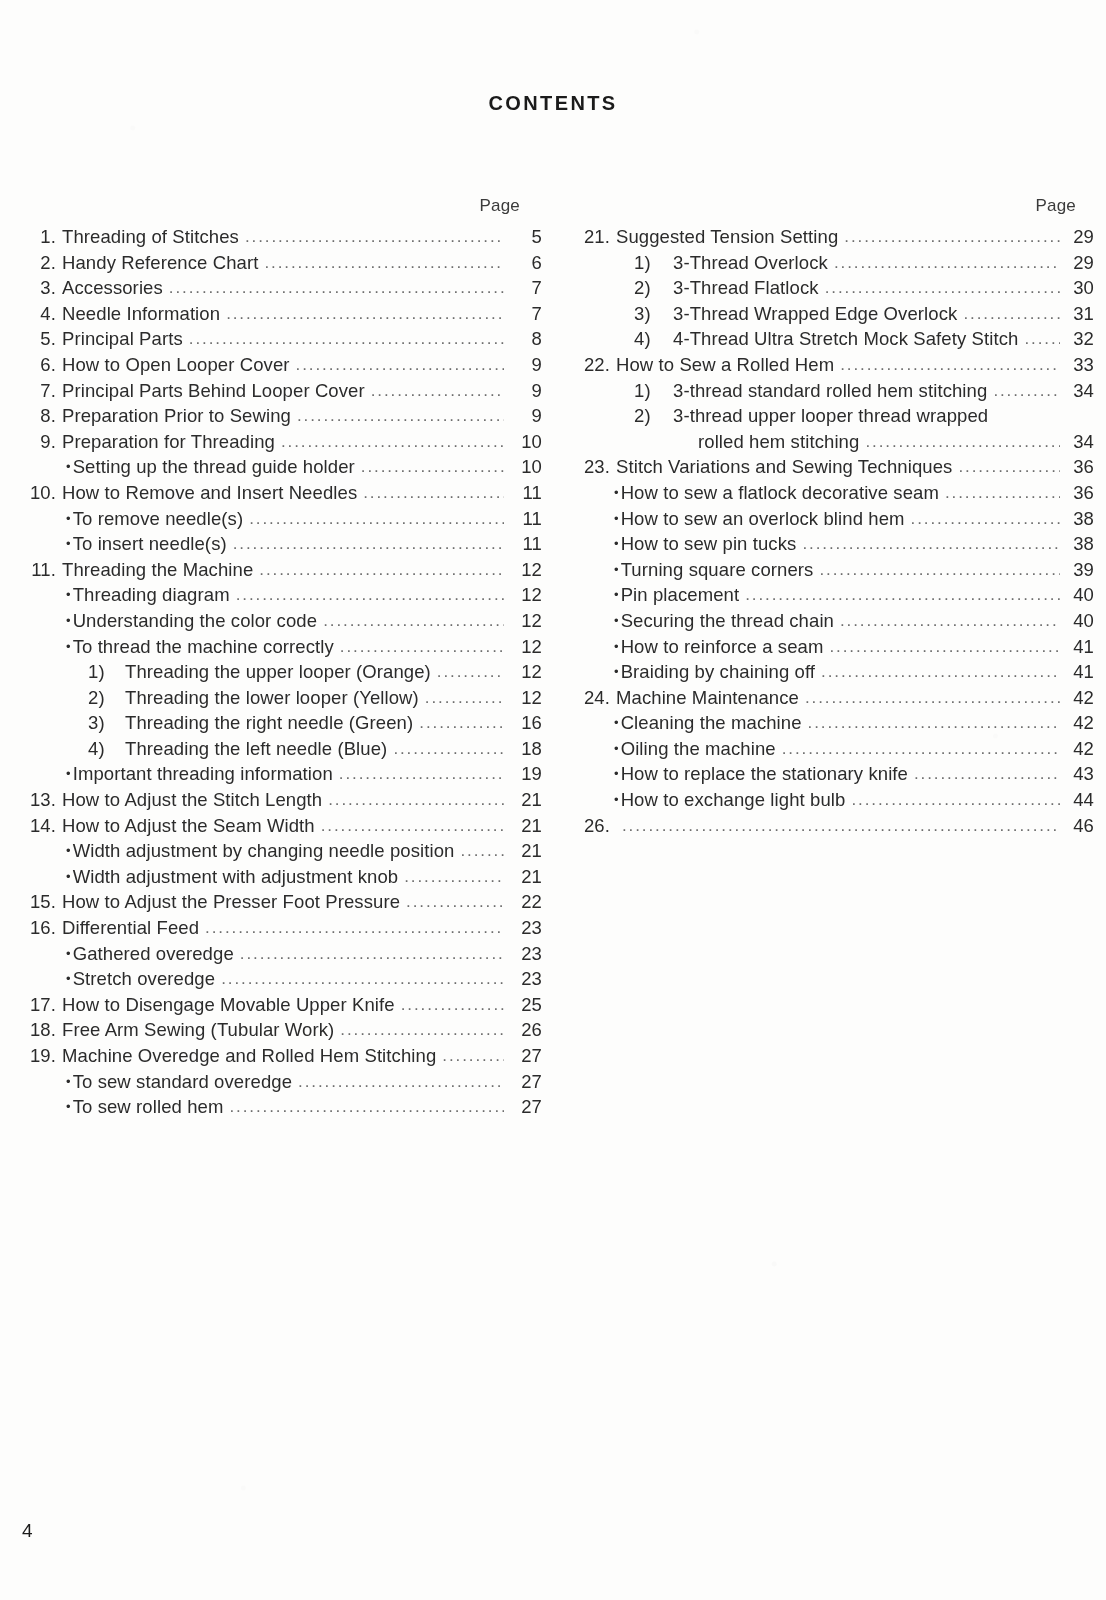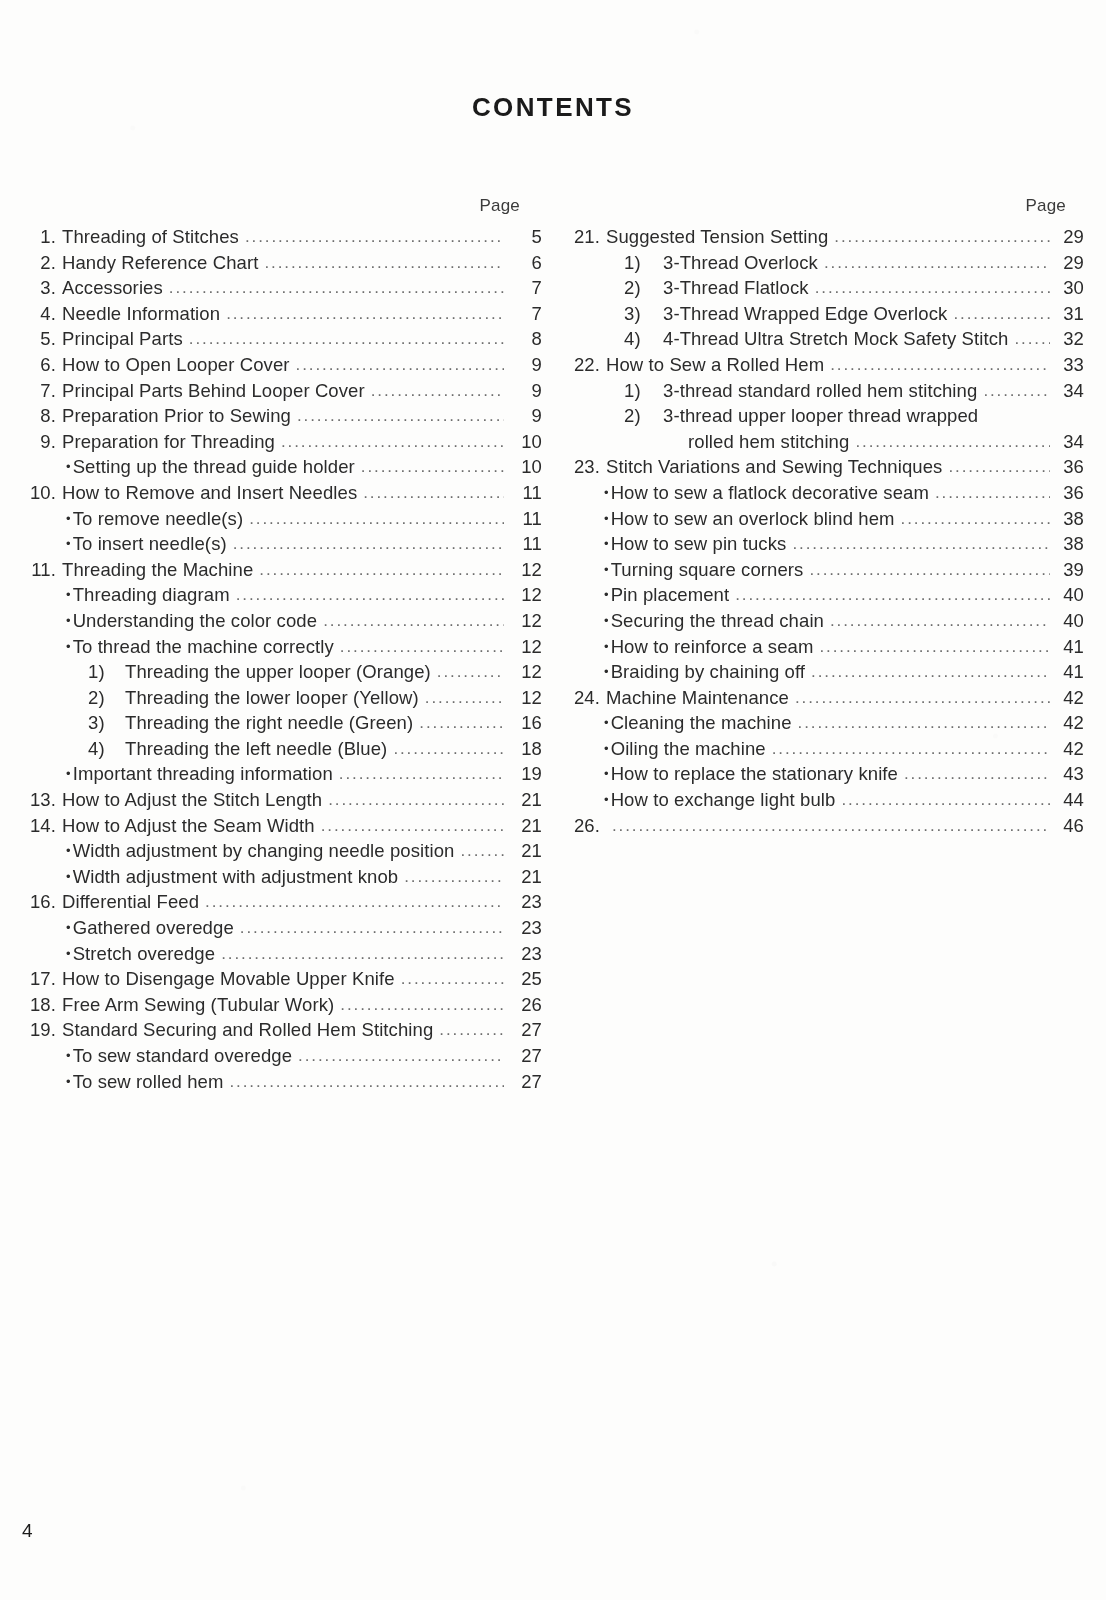--- a/index.html
+++ b/index.html
@@ -33,33 +33,33 @@
       radial-gradient(circle at 90% 46%, rgba(0,0,0,0.010) 0 2px, transparent 3px);
     pointer-events: none;
   }
 
   .title {
     position: absolute;
     top: 92px;
     left: 0;
     right: 0;
     text-align: center;
-    font-size: 26px;
+    font-size: 20px;
     font-weight: bold;
     letter-spacing: 2.4px;
     color: #1b1b1b;
   }
 
   .columns {
     position: absolute;
     top: 196px;
     left: 22px;
     width: 1062px;
     display: flex;
-    gap: 22px;
+    gap: 32px;
   }
   .column {
     width: 520px;
   }
 
   .page-head {
     font-size: 17px;
     color: #3b3b3b;
     text-align: right;
     padding-right: 22px;
@@ -314,20 +314,26 @@
             <span class="dots"></span>
             <span class="pg">21</span>
           </div>
           <div class="row lvl-2">
             <span class="bullet">•</span>
             <span class="lbl">Width adjustment with adjustment knob</span>
             <span class="dots"></span>
             <span class="pg">21</span>
           </div>
           <div class="row lvl-1">
+            <span class="num">15.</span>
+            <span class="lbl">How to Adjust the Presser Foot Pressure</span>
+            <span class="dots"></span>
+            <span class="pg">22</span>
+          </div>
+          <div class="row lvl-1">
             <span class="num">16.</span>
             <span class="lbl">Differential Feed</span>
             <span class="dots"></span>
             <span class="pg">23</span>
           </div>
           <div class="row lvl-2">
             <span class="bullet">•</span>
             <span class="lbl">Gathered overedge</span>
             <span class="dots"></span>
             <span class="pg">23</span>
@@ -345,21 +351,21 @@
             <span class="pg">25</span>
           </div>
           <div class="row lvl-1">
             <span class="num">18.</span>
             <span class="lbl">Free Arm Sewing (Tubular Work)</span>
             <span class="dots"></span>
             <span class="pg">26</span>
           </div>
           <div class="row lvl-1">
             <span class="num">19.</span>
-            <span class="lbl">Standard Securing and Rolled Hem Stitching</span>
+            <span class="lbl">Machine Overedge and Rolled Hem Stitching</span>
             <span class="dots"></span>
             <span class="pg">27</span>
           </div>
           <div class="row lvl-2">
             <span class="bullet">•</span>
             <span class="lbl">To sew standard overedge</span>
             <span class="dots"></span>
             <span class="pg">27</span>
           </div>
           <div class="row lvl-2">

